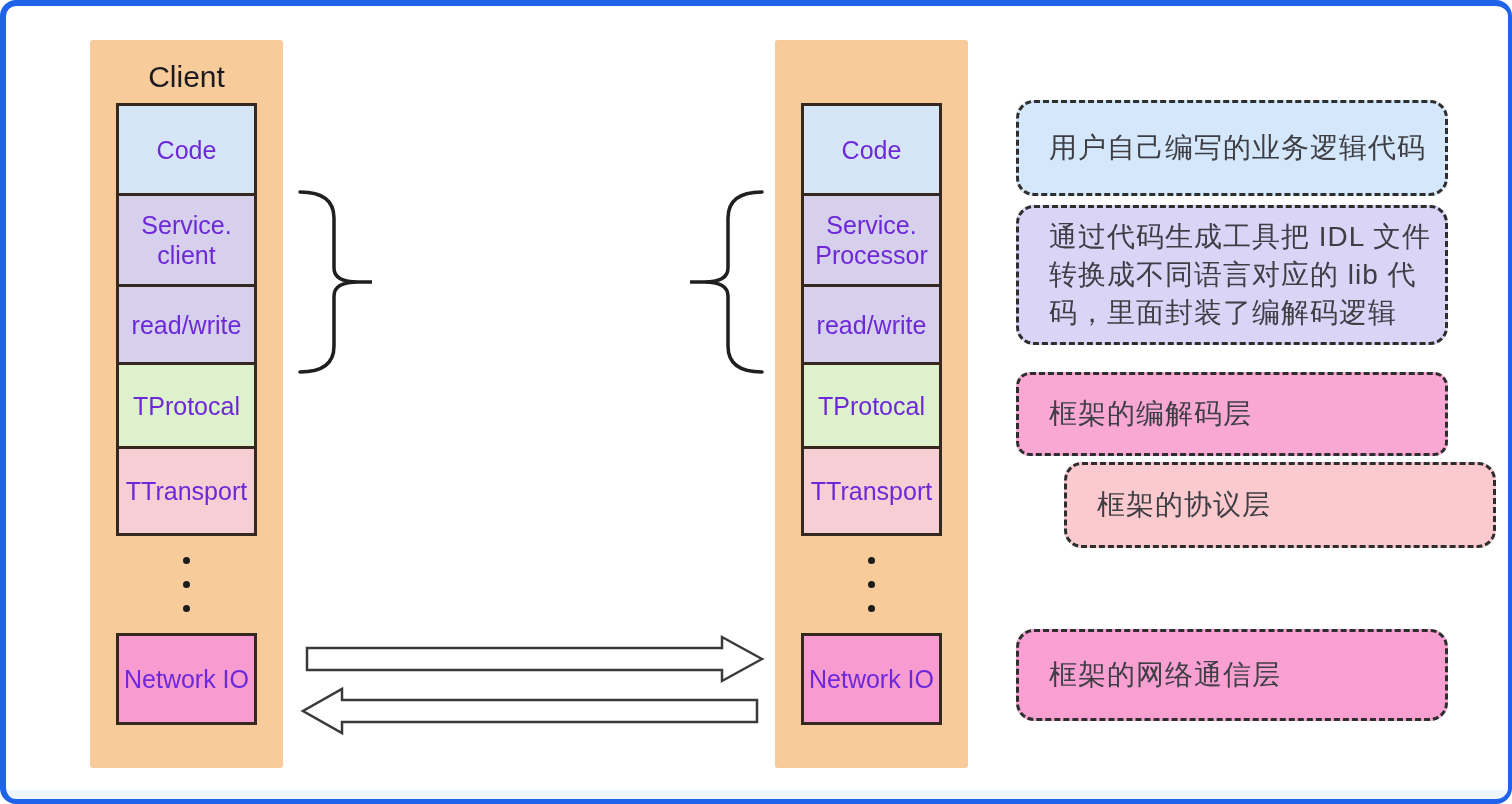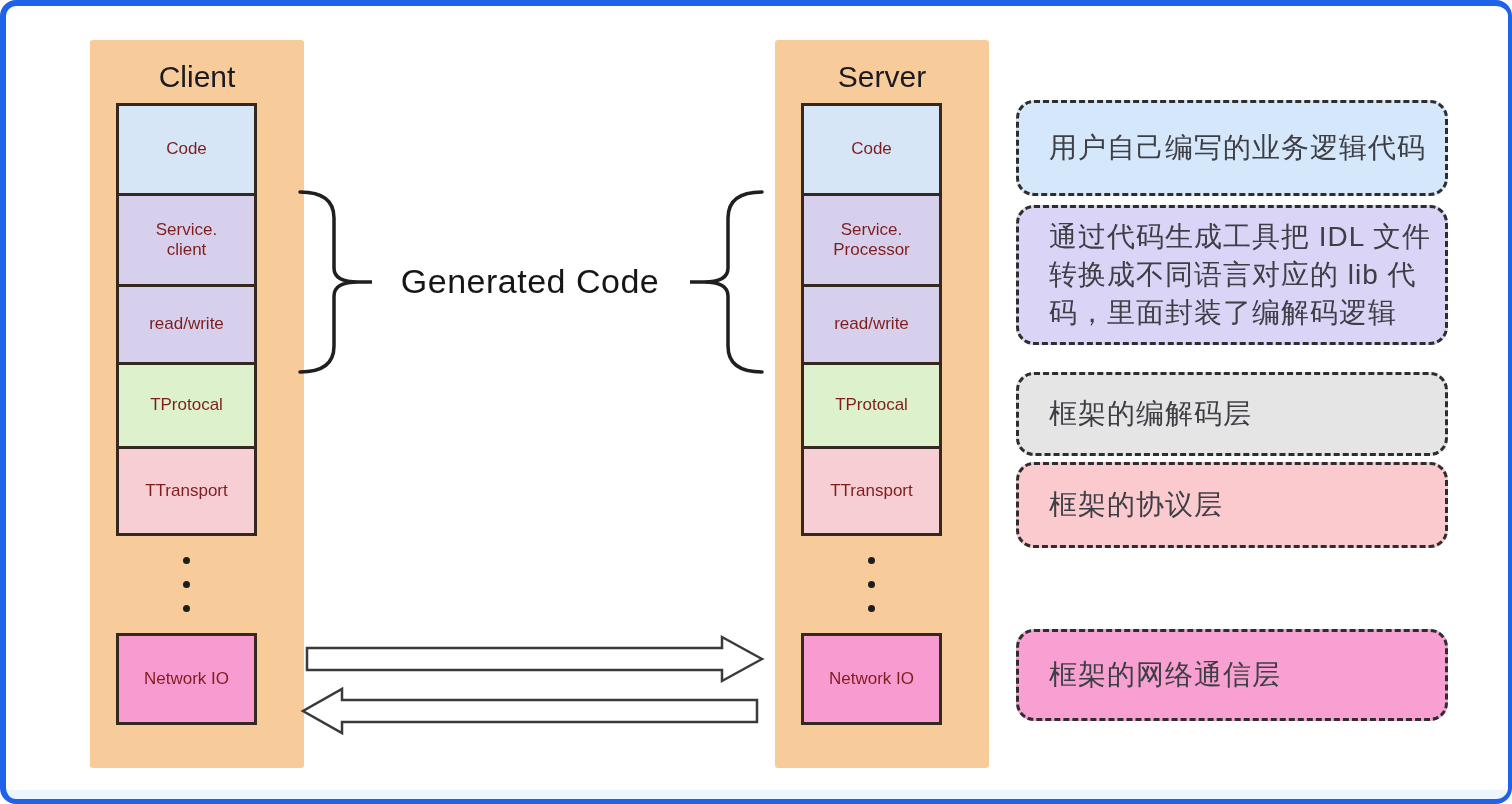--- a/index.html
+++ b/index.html
@@ -10,34 +10,34 @@
   .frame-border{
     position:absolute;inset:0;border:6px solid #1e63e9;
     border-right-width:4px;border-bottom-width:5px;
     border-radius:16px;pointer-events:none;box-sizing:border-box;z-index:10;
   }
   .bottom-strip{
     position:absolute;left:6px;right:5px;bottom:5px;height:9px;
     background:#eef6fd;border-radius:0 0 10px 10px;
   }
   
-  .stack{position:absolute;top:40px;width:214px;height:728px;background:#f8cb9a;border-radius:3px;}
+  .stack{position:absolute;top:40px;width:193px;height:728px;background:#f8cb9a;border-radius:3px;}
   .stack.client{left:90px;}
   .stack.server{left:775px;}
   .stack-title{
     height:60px;box-sizing:border-box;padding-top:14px;
     display:flex;align-items:center;justify-content:center;
     font-size:30px;color:#1a1a20;
   }
   .layers{position:absolute;left:26px;top:63px;width:141px;}
   .layer{box-sizing:border-box;width:141px;}
   .layer.box{
     border:3px solid #35281f;
     display:flex;align-items:center;justify-content:center;text-align:center;
-    font-size:17px;color:#7f1d1d;white-space:pre-line;line-height:1.2;
+    font-size:25px;color:#6d28d9;white-space:pre-line;line-height:1.2;
   }
   .layer.box + .layer.box{margin-top:-3px;}
   .layer.dots{display:flex;flex-direction:column;align-items:center;justify-content:center;gap:17px;border:none;background:transparent;}
   .dot{width:7px;height:7px;border-radius:50%;background:#1d1d1d;}
   
   .generated-label{
     position:absolute;left:375px;top:262px;width:310px;text-align:center;
     font-size:34px;color:#161616;letter-spacing:0.5px;
   }
   .brace-svg,.arrows-svg{position:absolute;}
@@ -73,53 +73,51 @@
         <div class="layer dots" style="height: 97px;">
           <span class="dot"></span>
           <span class="dot"></span>
           <span class="dot"></span>
         </div>
         <div class="layer box" style="height: 92px; background: rgb(248, 155, 208);">Network IO</div>
       </div>
   </div>
 
   <div class="stack server" style="background: rgb(248, 203, 154);">
-    <div class="stack-title">Server</div>
     <div class="layers">
         <div class="layer box" style="height: 93px; background: rgb(214, 230, 246);">Code</div>
         <div class="layer box" style="height: 94px; background: rgb(214, 208, 237);">Service.
 Processor</div>
         <div class="layer box" style="height: 81px; background: rgb(214, 208, 237);">read/write</div>
         <div class="layer box" style="height: 87px; background: rgb(221, 241, 204);">TProtocal</div>
         <div class="layer box" style="height: 90px; background: rgb(247, 206, 212);">TTransport</div>
         <div class="layer dots" style="height: 97px;">
           <span class="dot"></span>
           <span class="dot"></span>
           <span class="dot"></span>
         </div>
         <div class="layer box" style="height: 92px; background: rgb(248, 155, 208);">Network IO</div>
       </div>
   </div>
 
   <svg class="brace-svg" style="left:294px;top:188px" width="84" height="188" viewBox="0 0 84 188">
     <path d="M 6,4 Q 40,4 40,30 L 40,80 Q 40,94 64,94 L 78,94 L 64,94 Q 40,94 40,108 L 40,158 Q 40,184 6,184" fill="none" stroke="#1f1f1f" stroke-width="3.5" stroke-linecap="round"></path>
   </svg>
-  <div class="generated-label">Generated Code</div>
   <svg class="brace-svg" style="left:684px;top:188px" width="84" height="188" viewBox="0 0 84 188">
     <path d="M 78,4 Q 44,4 44,30 L 44,80 Q 44,94 20,94 L 6,94 L 20,94 Q 44,94 44,108 L 44,158 Q 44,184 78,184" fill="none" stroke="#1f1f1f" stroke-width="3.5" stroke-linecap="round"></path>
   </svg>
 
   <svg class="arrows-svg" style="left:290px;top:630px" width="480" height="110" viewBox="0 0 480 110">
     <polygon points="17,18 432,18 432,7 472,29 432,51 432,40 17,40" fill="#ffffff" stroke="#3a3a3a" stroke-width="2.5"></polygon>
     <polygon points="467,70 52,70 52,59 13,81 52,103 52,92 467,92" fill="#ffffff" stroke="#3a3a3a" stroke-width="2.5"></polygon>
   </svg>
 
   <div id="annotations">
       <div class="annotation" style="top: 100px; height: 96px; background: rgb(213, 231, 250);">用户自己编写的业务逻辑代码</div>
       <div class="annotation" style="top: 205px; height: 140px; background: rgb(218, 212, 247);">通过代码生成工具把 IDL 文件
 转换成不同语言对应的 lib 代
 码，里面封装了编解码逻辑</div>
-      <div class="annotation" style="top: 372px; height: 84px; background: #e5e5e5;">框架的编解码层</div>
-      <div class="annotation" style="top: 462px; height: 86px; background: rgb(251, 202, 207);">框架的协议层</div>
+      <div class="annotation" style="top: 372px; height: 84px; background: #f9a8d4; border-radius: 14px;">框架的编解码层</div>
+      <div class="annotation" style="top: 462px; height: 86px; background: rgb(251, 202, 207); margin-left: 48px;">框架的协议层</div>
       <div class="annotation" style="top: 629px; height: 92px; background: rgb(249, 160, 210);">框架的网络通信层</div>
     </div>
 
 </div>
 
 </body></html>

